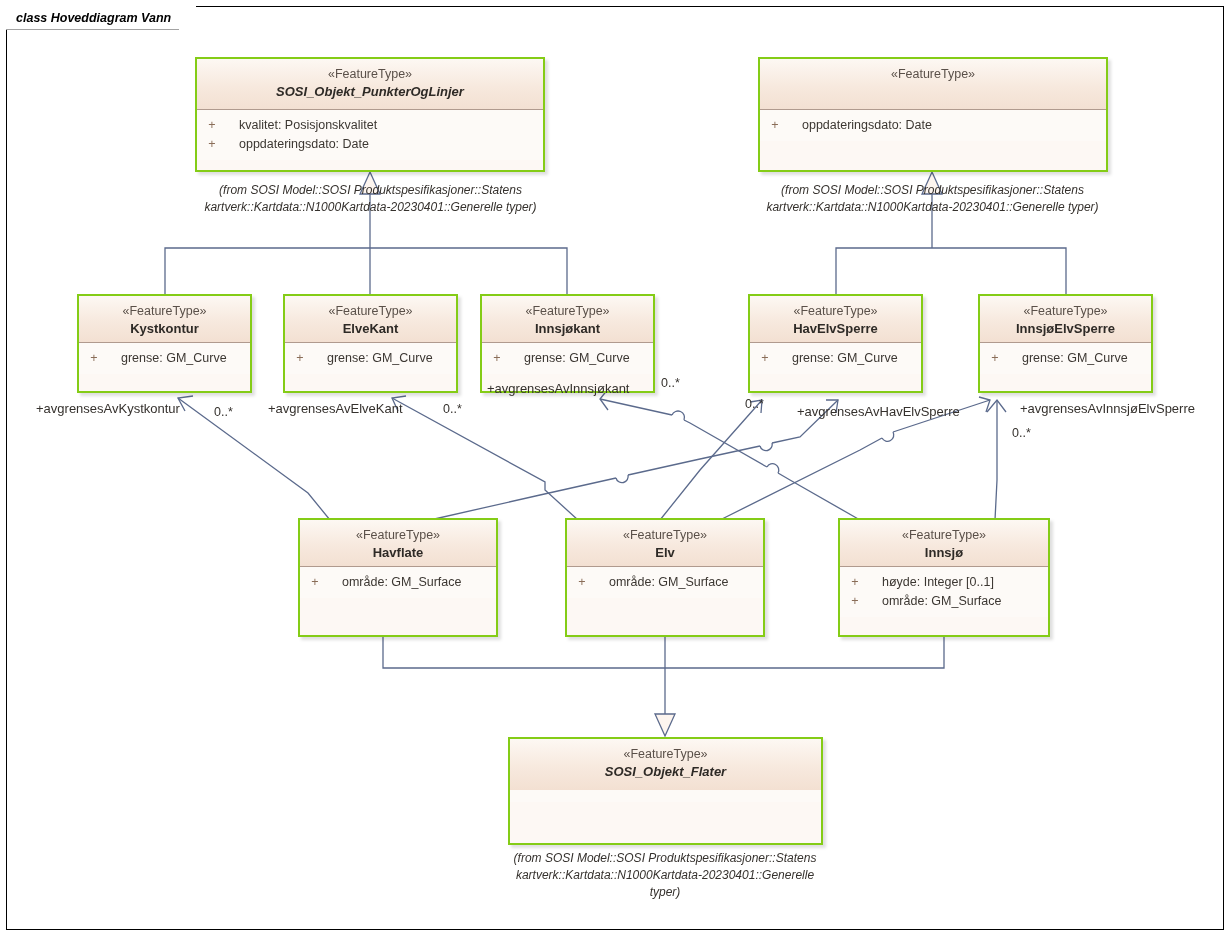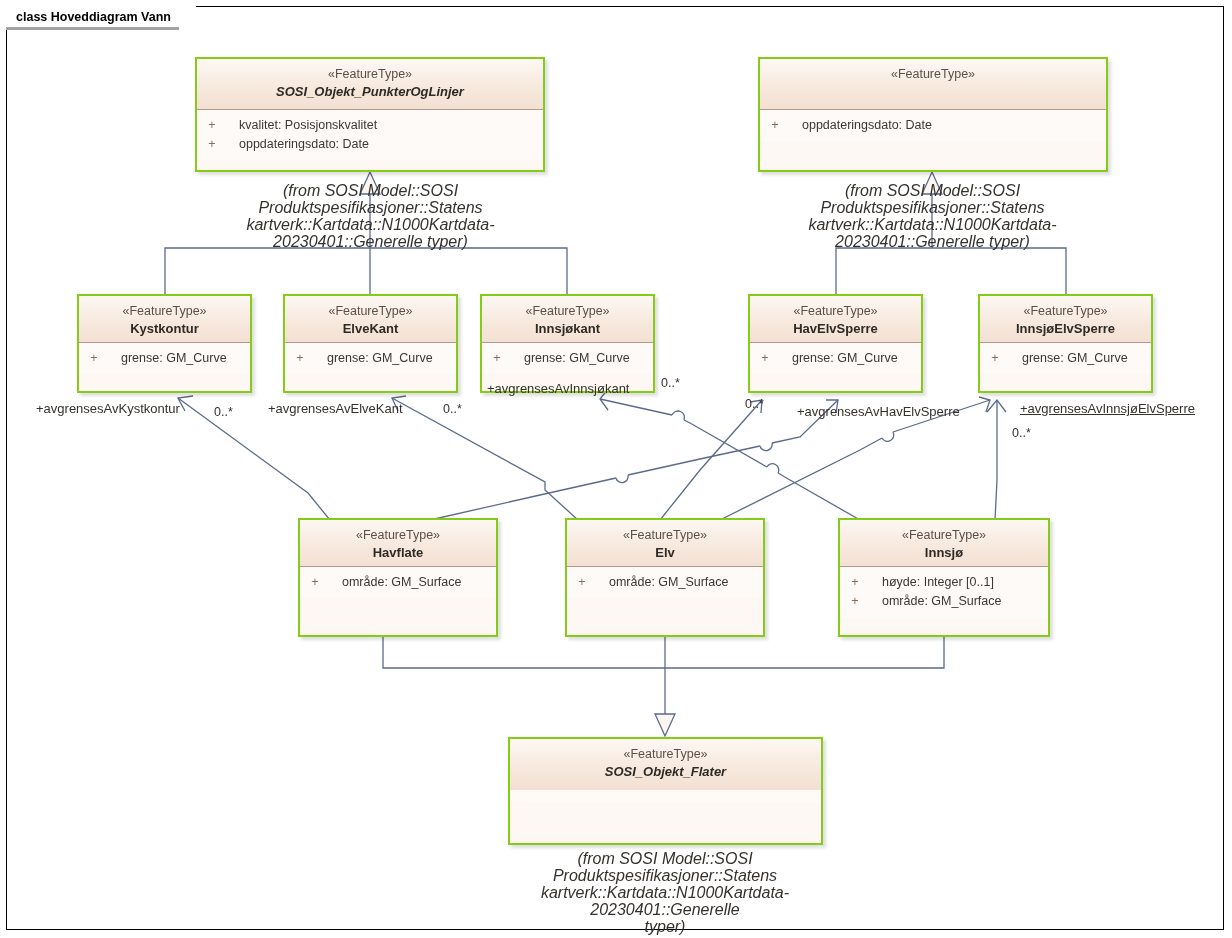--- a/index.html
+++ b/index.html
@@ -35,26 +35,27 @@
     box-sizing: border-box;
     background: #ffffff;
     display: flex;
     align-items: center;
   }
   .frame-tab .tab-body {
     height: 24px;
     border-right: none;
     border-top: none;
     border-left: none;
-    border-bottom: 3px solid #a3a3a3;
+    border-bottom: 1px solid #a3a3a3;
     box-sizing: border-box;
     padding: 0 8px 0 10px;
     display: flex;
     align-items: center;
     background: #ffffff;
+    font-style: italic;
   }
   .frame-tab .tab-label {
     font-size: 12.5px;
     font-weight: bold;
     color: #000000;
     white-space: nowrap;
     line-height: 22px;
   }
   .frame-tab .tab-slant {
     width: 17px;
@@ -154,21 +155,21 @@
     color: #8a6d58;
   }
   .attr .atxt {
     flex: 1 1 auto;
     margin-left: 12px;
   }
 
   
   .origin-note {
     position: absolute;
-    font-size: 16px;
+    font-size: 12px;
     font-style: italic;
     color: #35312d;
     line-height: 17px;
     text-align: center;
     white-space: pre-line;
   }
 
   
   .edge-label {
     position: absolute;
@@ -437,16 +438,16 @@
 
   <div class="edge-label" style="left:268px; top:401px;">+avgrensesAvElveKant</div>
   <div class="mult-label" style="left:443px; top:401px;">0..*</div>
 
   <div class="edge-label" style="left:487px; top:381px;text-align:center;">+avgrensesAvInnsjøkant</div>
   <div class="mult-label" style="left:661px; top:375px;">0..*</div>
 
   <div class="edge-label" style="left:797px; top:404px;">+avgrensesAvHavElvSperre</div>
   <div class="mult-label" style="left:745px; top:396px;">0..*</div>
 
-  <div class="edge-label" style="left:1020px; top:401px;text-decoration:underline;">+avgrensesAvInnsjøElvSperre</div>
+  <div class="edge-label" style="left:1020px; top:401px;">+avgrensesAvInnsjøElvSperre</div>
   <div class="mult-label" style="left:1012px; top:425px;">0..*</div>
 
 </div>
 
 </body></html>

